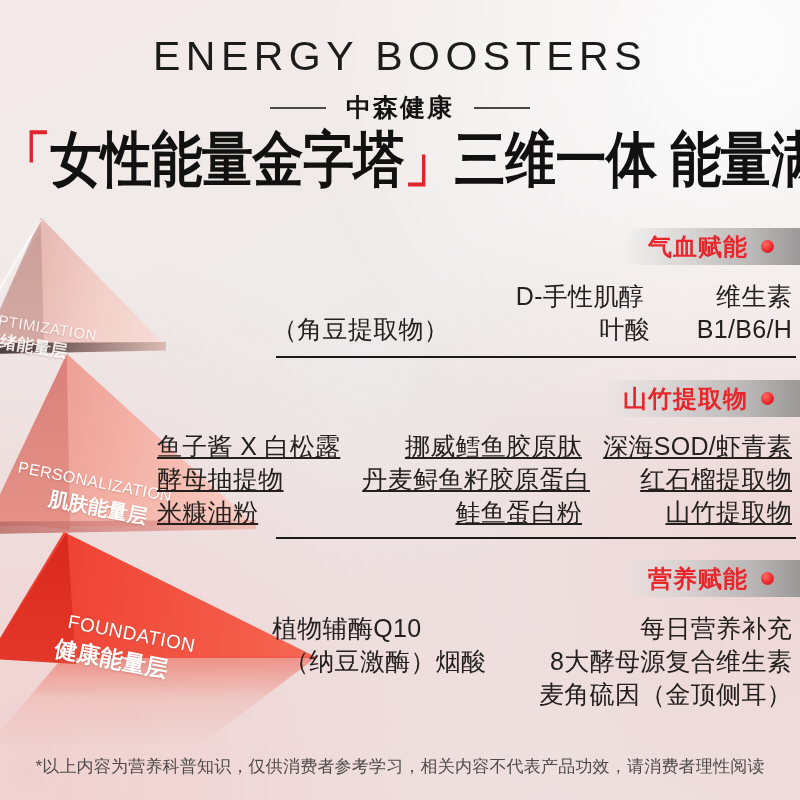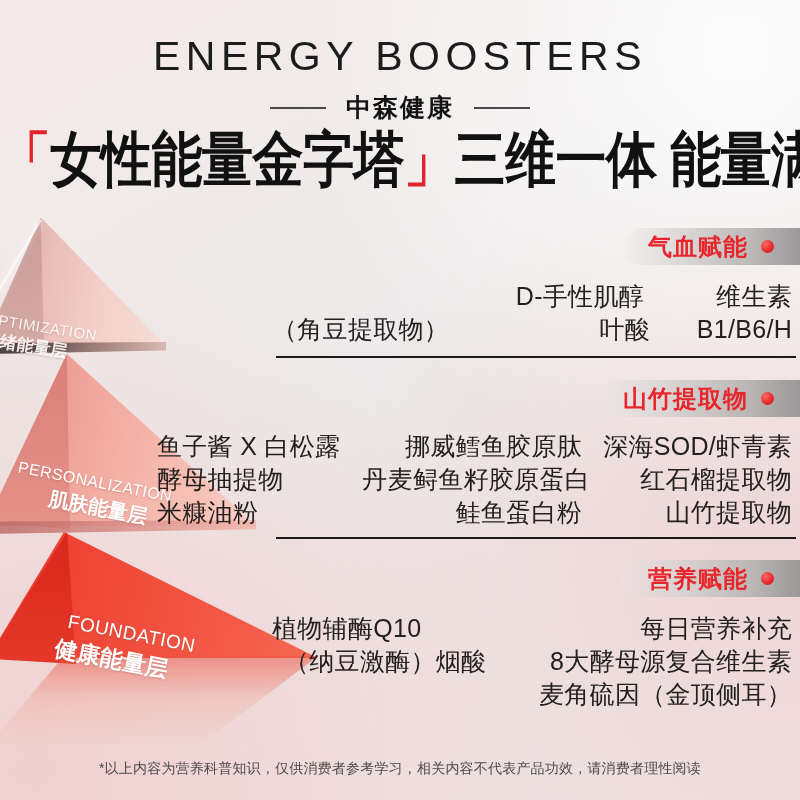--- a/index.html
+++ b/index.html
@@ -153,21 +153,21 @@
   #sec1 .ingredients{top:52px;}
   
   #sec2 .badge{top:0;}
   #sec2 .ingredients{top:50px;}
   
   #sec3 .badge{top:0;}
   #sec3 .ingredients{top:52px;}
 
   .footer{
     position:absolute;left:0;right:0;bottom:22px;text-align:center;
-    font-size:14px;color:#4e4a49;letter-spacing:.2px;white-space:nowrap;
+    font-size:17px;color:#4e4a49;letter-spacing:.2px;white-space:nowrap;
   }
 </style>
 </head>
 <body>
 
 <div id="page">
 
   <div id="noise"></div>
 
   <div class="header">
@@ -229,21 +229,21 @@
       </div>
     </div>
   </div>
   <div class="divider" style="left:276px;top:356px;width:520px;"></div>
 
   <div class="section" id="sec2" style="top:380px;width:645px;">
     <div class="badge">
       <span class="badge-text">山竹提取物</span>
       <span class="badge-dot"></span>
     </div>
-    <div class="ingredients" style="width:635px;">
+    <div class="ingredients" style="width:635px;text-decoration:underline;">
       <div class="ing-row">
         <span class="ing" style="margin-right:auto;">鱼子酱 X 白松露</span>
         <span class="ing" style="margin-right:12px;">挪威鳕鱼胶原肽</span>
         <span class="ing" style="width:198px;text-align:right;">深海SOD/虾青素</span>
       </div>
       <div class="ing-row">
         <span class="ing" style="margin-right:auto;">酵母抽提物</span>
         <span class="ing" style="margin-right:4px;">丹麦鲟鱼籽胶原蛋白</span>
         <span class="ing" style="width:198px;text-align:right;">红石榴提取物</span>
       </div>

